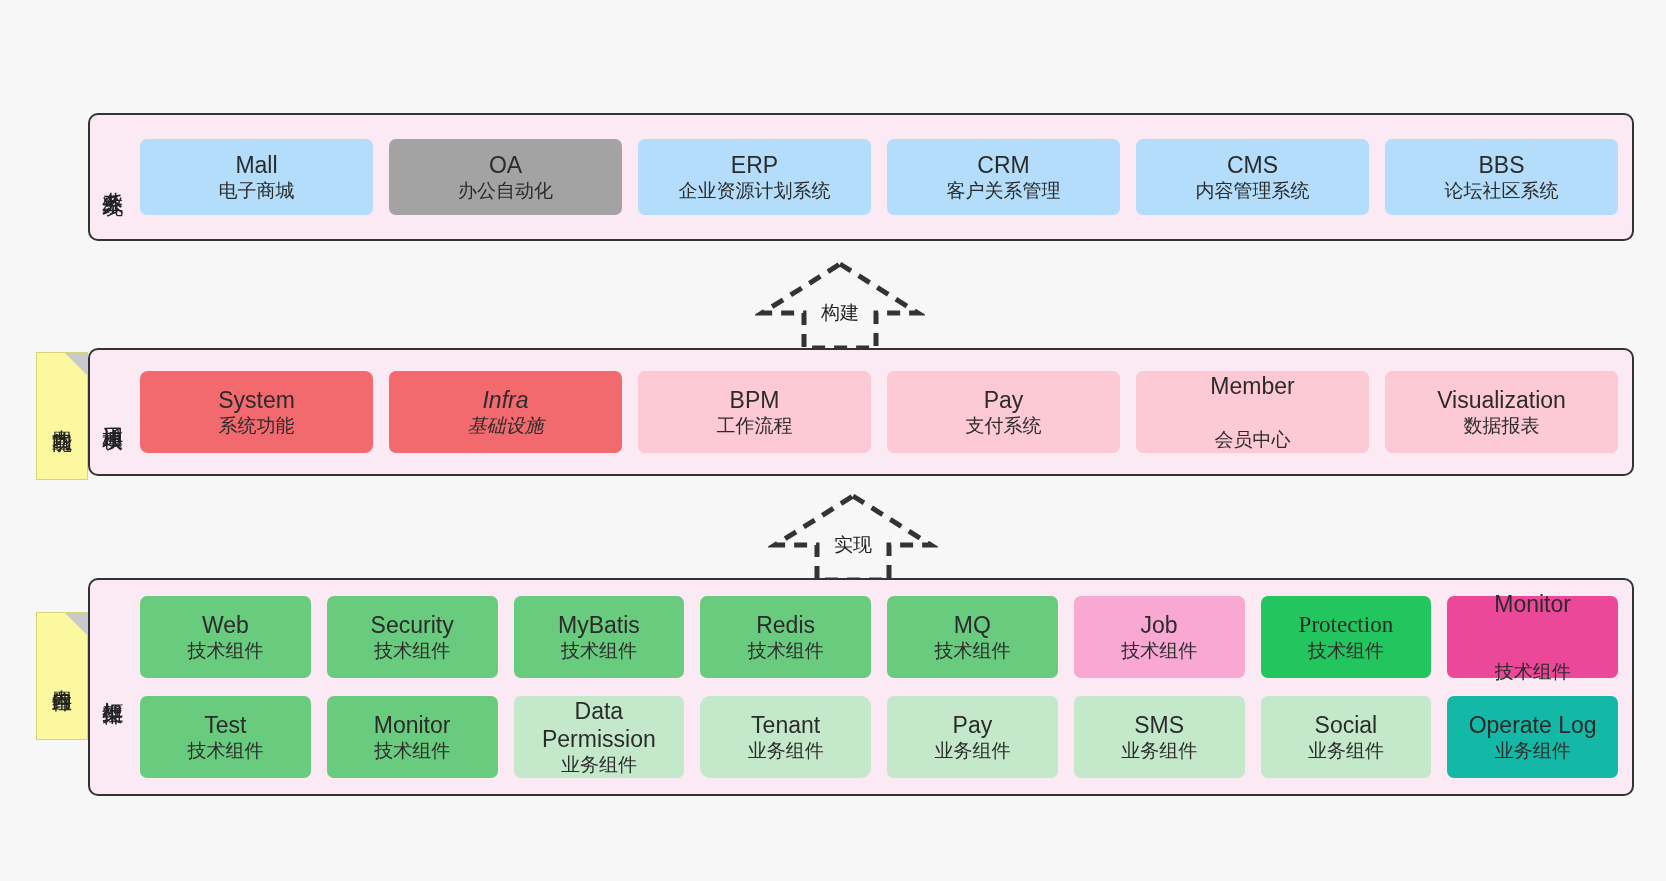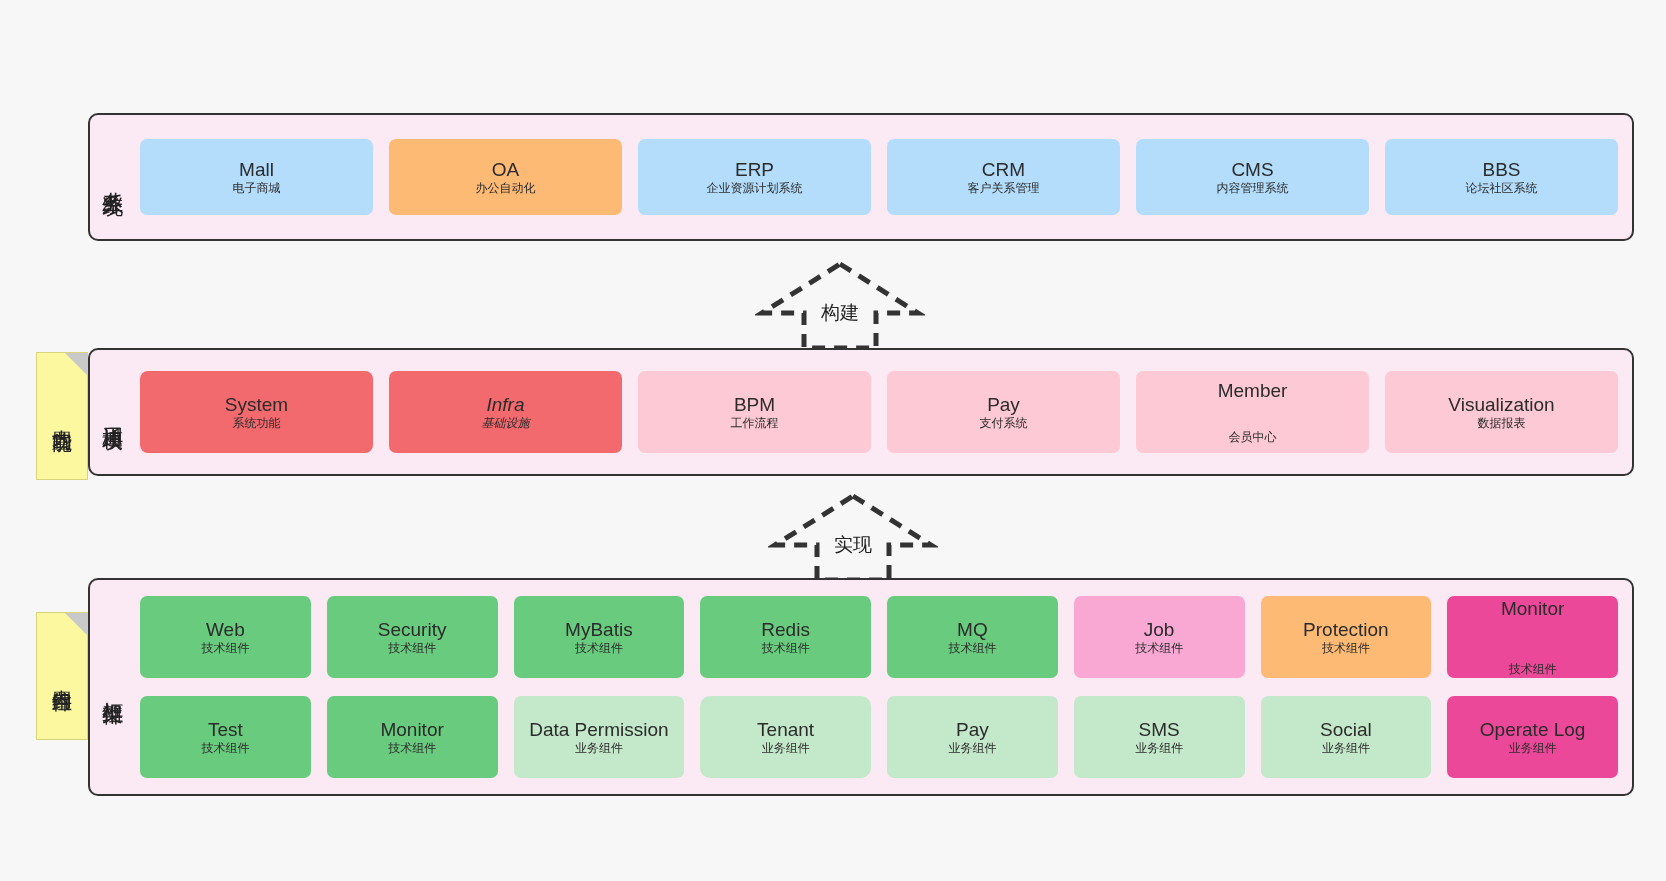--- a/index.html
+++ b/index.html
@@ -65,22 +65,22 @@
     border-radius: 7px;
     display: flex;
     flex-direction: column;
     align-items: center;
     justify-content: center;
     text-align: center;
     line-height: 1.22;
     box-sizing: border-box;
     padding: 4px 6px;
   }
-  .cell .en { font-size: 19px; }
-  .cell .cn { font-size: 12px; }
+  .cell .en { font-size: 23px; }
+  .cell .cn { font-size: 19px; }
 
   
   #band-business { left: 88px;  top: 113px; width: 1546px; height: 128px; }
   #band-business .cell { height: 76px; background: #b3ddfb; }
 
   #band-modules  { left: 88px;  top: 348px; width: 1546px; height: 128px; }
   #band-modules .cell { height: 82px; }
 
   #band-framework{ left: 88px;  top: 578px; width: 1546px; height: 218px; }
   #band-framework .cell { height: 82px; }
@@ -140,21 +140,21 @@
 <div id="canvas">
 
   <div class="band" id="band-business">
     <div class="band-label">业务系统</div>
     <div class="band-body">
       <div class="row">
         <div class="cell" style="background: rgb(179, 221, 251);">
           <span class="en">Mall</span>
           <span class="cn">电子商城</span>
         </div>
-        <div class="cell" style="background: #fdba74;">
+        <div class="cell" style="background: #a3a3a3;">
           <span class="en">OA</span>
           <span class="cn">办公自动化</span>
         </div>
         <div class="cell" style="background: rgb(179, 221, 251);">
           <span class="en">ERP</span>
           <span class="cn">企业资源计划系统</span>
         </div>
         <div class="cell" style="background: rgb(179, 221, 251);">
           <span class="en">CRM</span>
           <span class="cn">客户关系管理</span>
@@ -245,21 +245,21 @@
           <span class="cn">技术组件</span>
         </div>
         <div class="cell" style="background: rgb(105, 203, 126);">
           <span class="en">MQ</span>
           <span class="cn">技术组件</span>
         </div>
         <div class="cell" style="background: #f9a8d4;">
           <span class="en">Job</span>
           <span class="cn">技术组件</span>
         </div>
-        <div class="cell" style="background: #fdba74;">
+        <div class="cell" style="background: #22c55e; font-family: Liberation Serif, serif;">
           <span class="en">Protection</span>
           <span class="cn">技术组件</span>
         </div>
         <div class="cell" style="background: #ec4899; gap: 42px;">
           <span class="en">Monitor</span>
           <span class="cn">技术组件</span>
         </div>
       </div>
 
       <div class="row">
@@ -284,21 +284,21 @@
           <span class="cn">业务组件</span>
         </div>
         <div class="cell" style="background: rgb(196, 233, 202);">
           <span class="en">SMS</span>
           <span class="cn">业务组件</span>
         </div>
         <div class="cell" style="background: rgb(196, 233, 202);">
           <span class="en">Social</span>
           <span class="cn">业务组件</span>
         </div>
-        <div class="cell" style="background: #ec4899;">
+        <div class="cell" style="background: #14b8a6;">
           <span class="en">Operate Log</span>
           <span class="cn">业务组件</span>
         </div>
       </div>
 
     </div>
   </div>
 
 </div>
 

